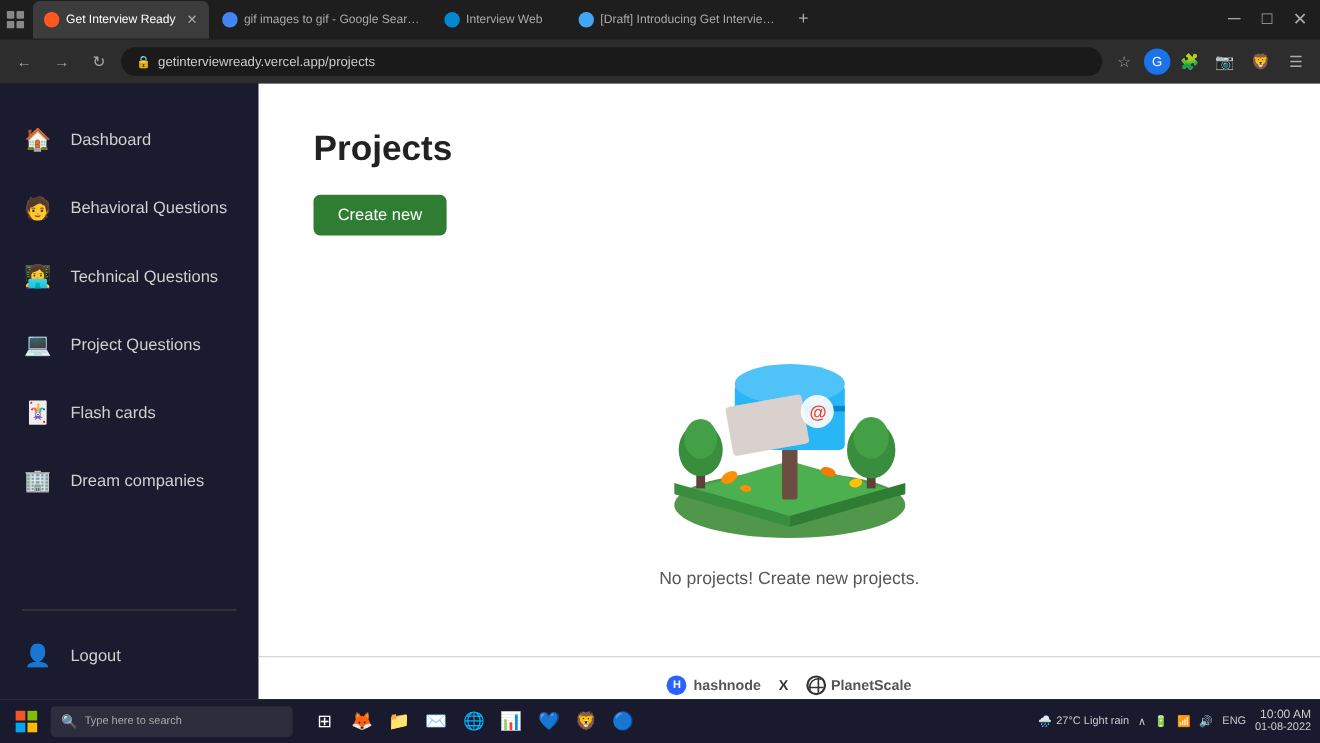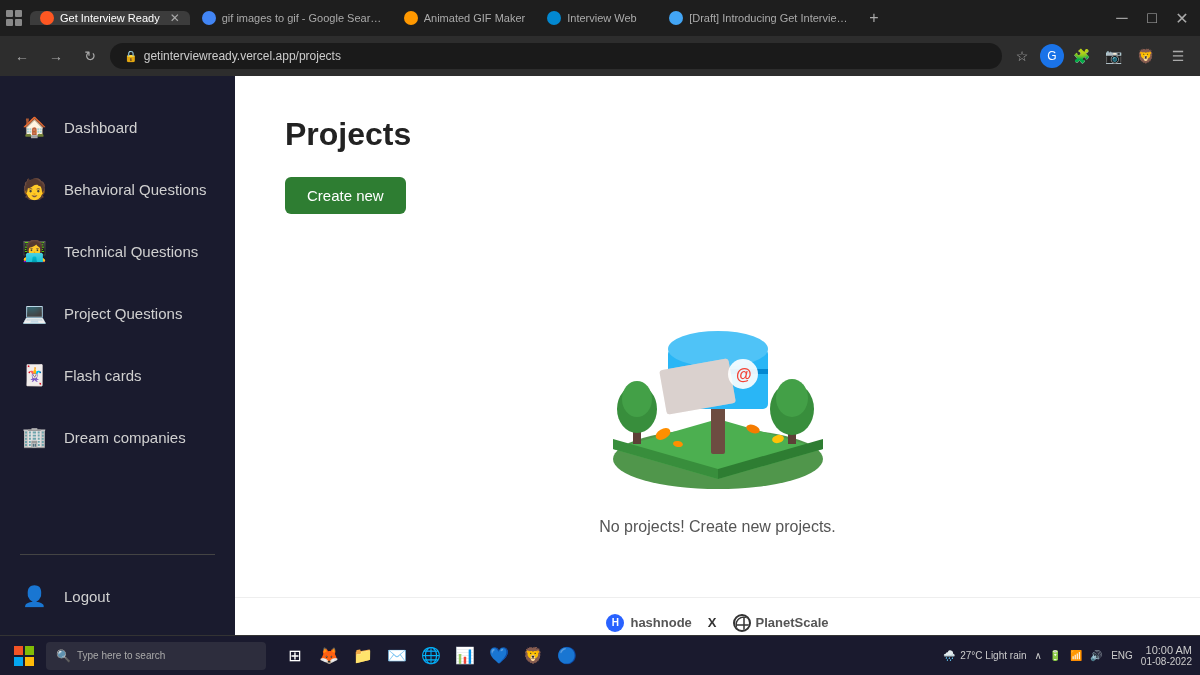--- a/index.html
+++ b/index.html
@@ -11,21 +11,21 @@
       align-items: center;
       background: #1e1e1e;
       height: 36px;
       padding: 0 4px;
       gap: 2px;
     }
     .browser-icon { width: 20px; height: 20px; margin-right: 4px; display: flex; align-items: center; justify-content: center; }
     .tab {
       display: flex;
       align-items: center;
-      height: 14px;
+      height: 34px;
       padding: 0 10px;
       border-radius: 6px 6px 0 0;
       font-size: 11px;
       gap: 6px;
       max-width: 200px;
       min-width: 120px;
       cursor: pointer;
       position: relative;
     }
     .tab.active { background: #3c3c3c; color: #fff; }
@@ -214,24 +214,20 @@
       <span class="tab-favicon favicon-circle" style="background:#ff5722;"></span>
       <span class="tab-title">Get Interview Ready</span>
       <span class="tab-close">✕</span>
     </div>
 
     <div class="tab inactive">
       <span class="tab-favicon favicon-circle" style="background:#4285f4;"></span>
       <span class="tab-title">gif images to gif - Google Search</span>
     </div>
 
-    <div class="tab inactive">
-      <span class="tab-favicon favicon-circle" style="background:#ff9800;"></span>
-      <span class="tab-title">Animated GIF Maker</span>
-    </div>
 
     <div class="tab inactive">
       <span class="tab-favicon favicon-circle" style="background:#0288d1;"></span>
       <span class="tab-title">Interview Web</span>
     </div>
 
     <div class="tab inactive">
       <span class="tab-favicon favicon-circle" style="background:#42a5f5;"></span>
       <span class="tab-title">[Draft] Introducing Get Interview Rea…</span>
     </div>

